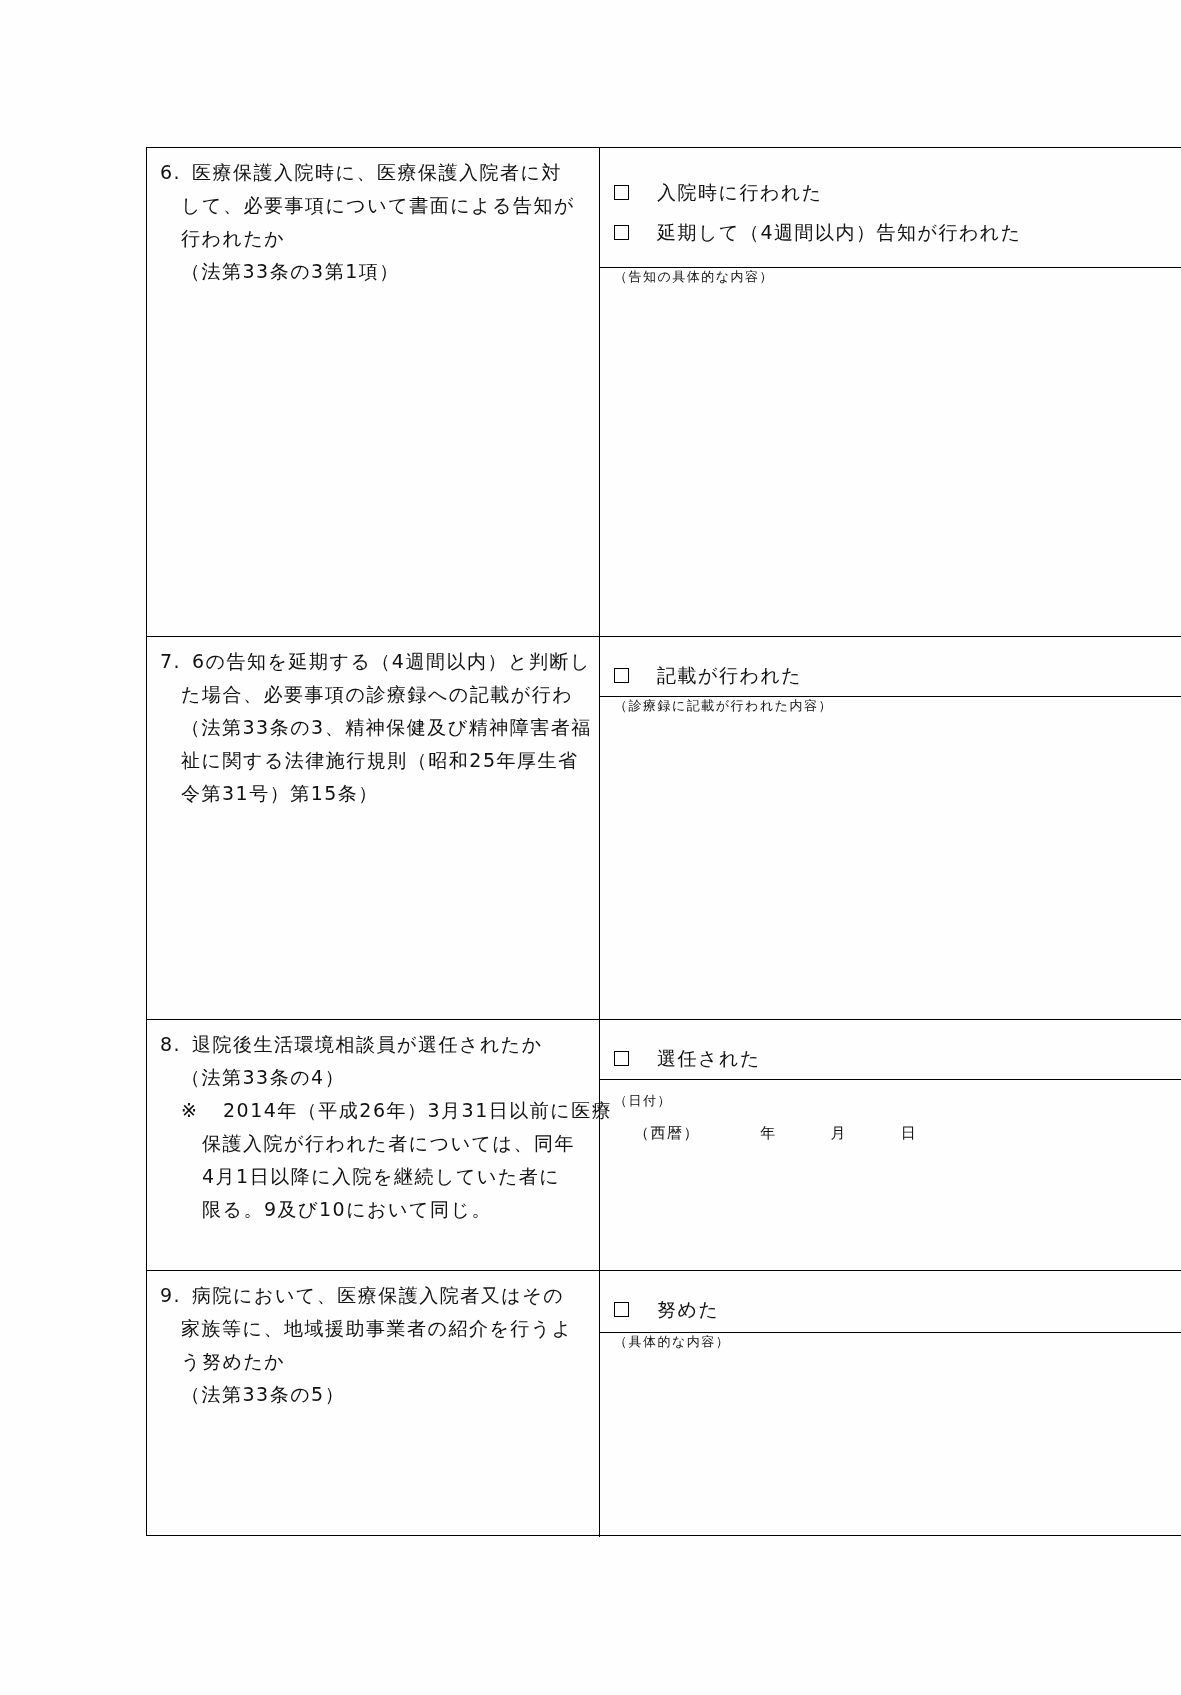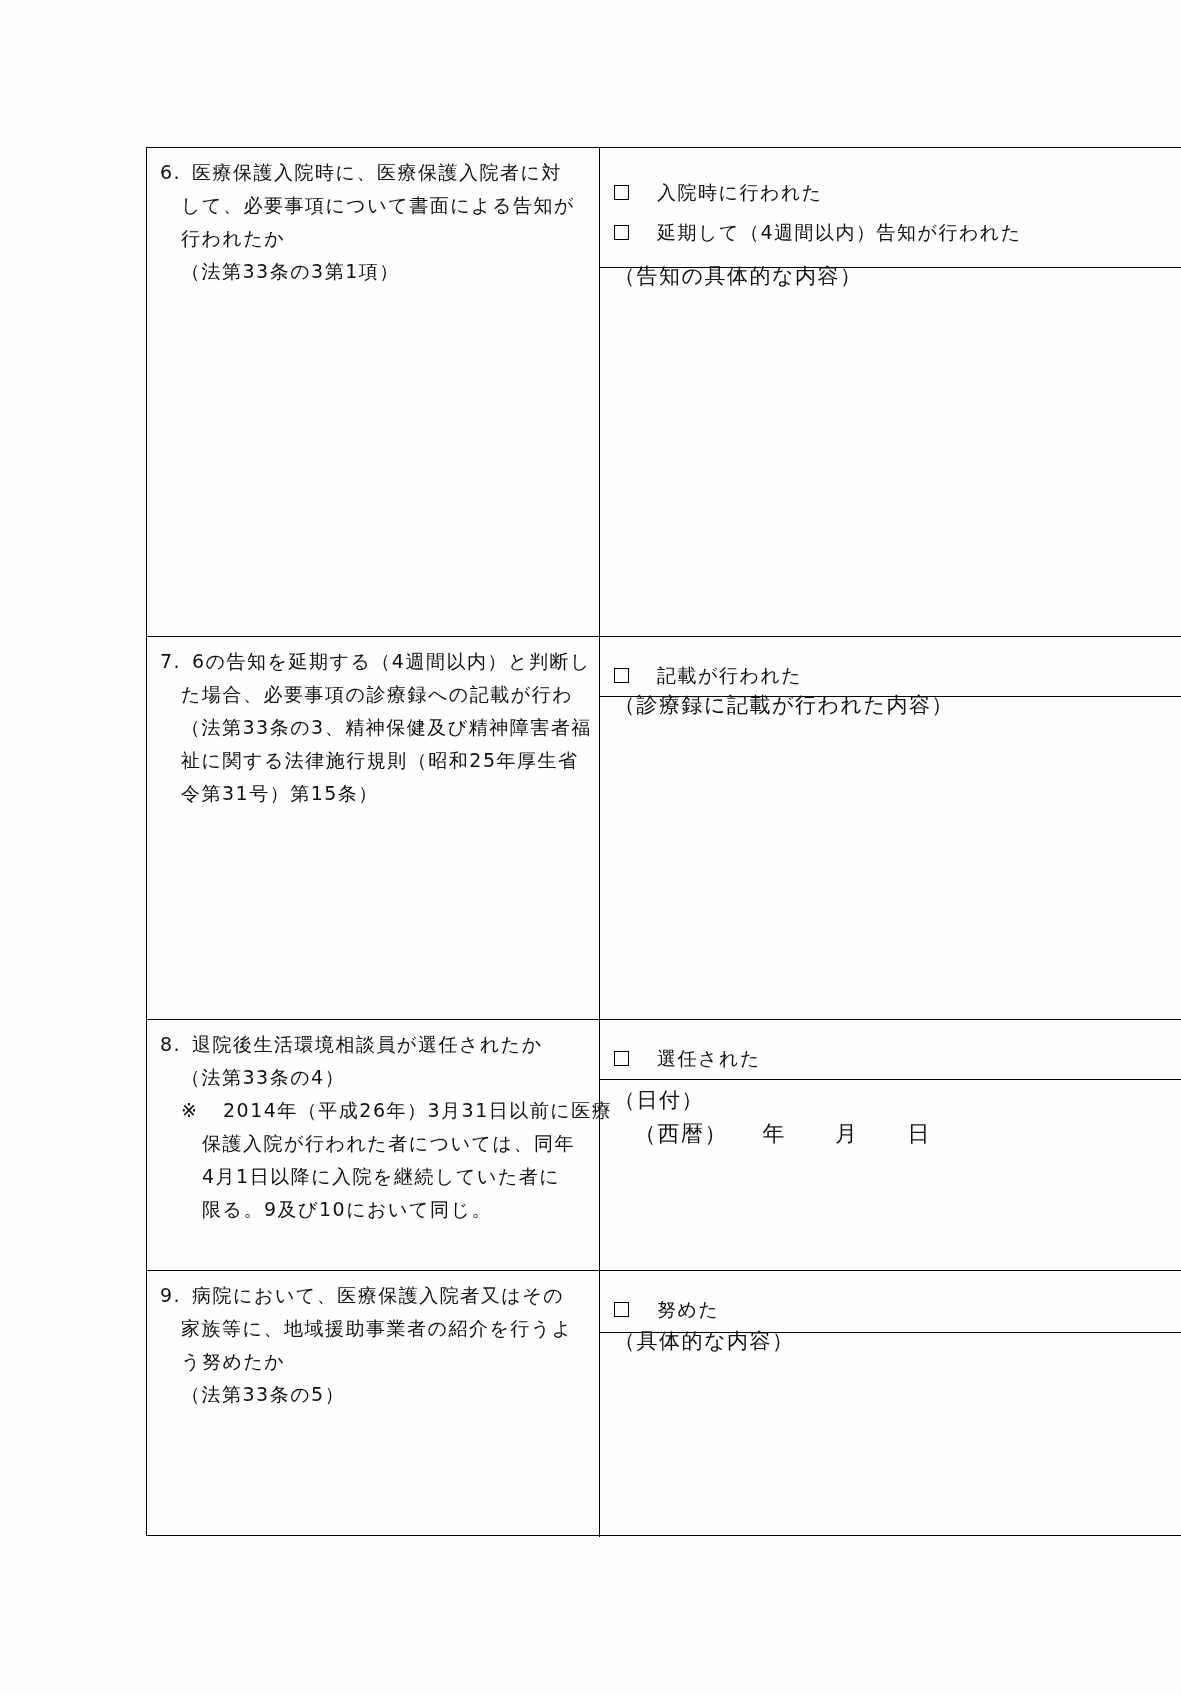--- a/index.html
+++ b/index.html
@@ -85,27 +85,27 @@
     .checkbox {
       display: inline-block;
       width: 15px;
       height: 15px;
       border: 1.5px solid #000;
       margin-right: 28px;
       box-sizing: border-box;
       flex: 0 0 auto;
     }
     .detail-label {
-      font-size: 21px;
+      font-size: 13px;
       line-height: 33px;
       letter-spacing: 1.5px;
       white-space: nowrap;
     }
     .date-line {
-      font-size: 22px;
+      font-size: 15px;
       line-height: 33px;
       letter-spacing: 1.5px;
       white-space: nowrap;
       padding-left: 20px;
     }
     .date-line span { display: inline-block; }
     .date-era { width: 120px; }
     .date-unit { width: 64px; }
   </style>
 </head>

